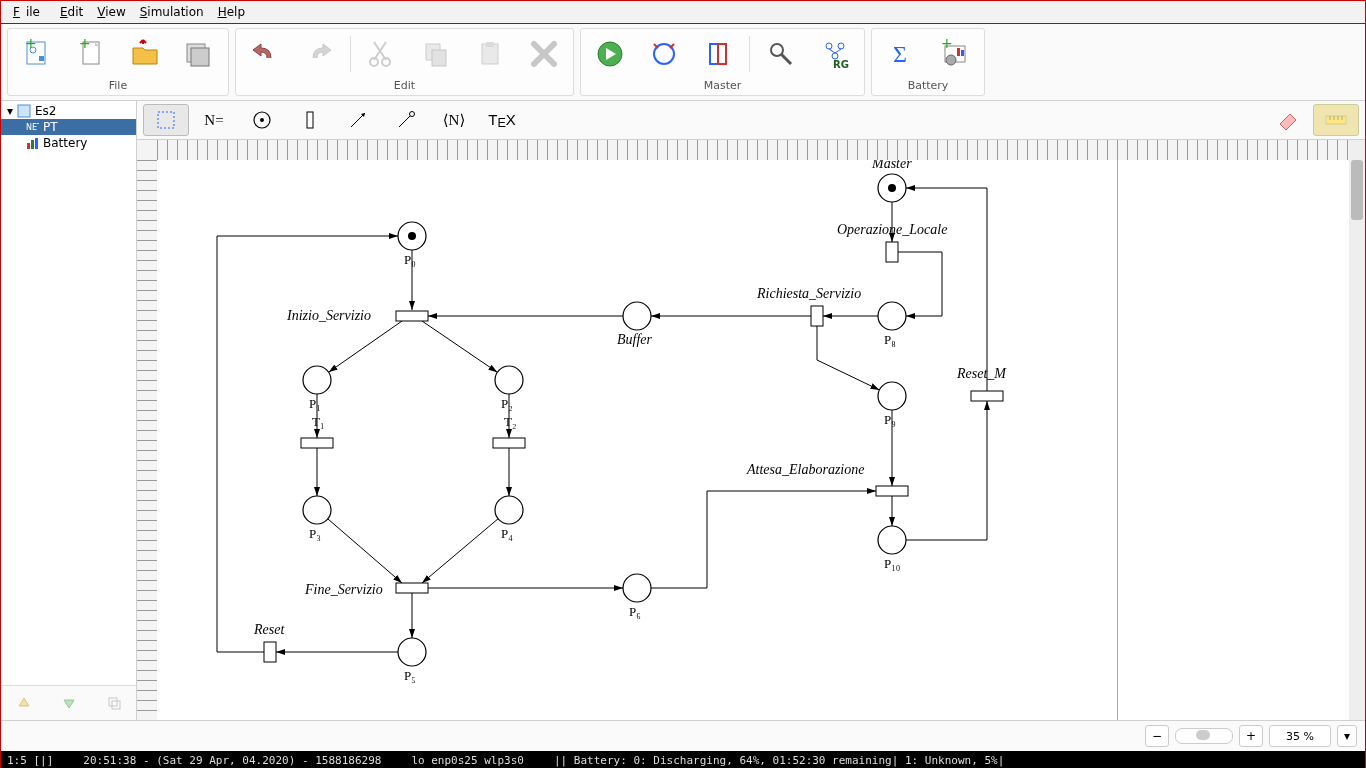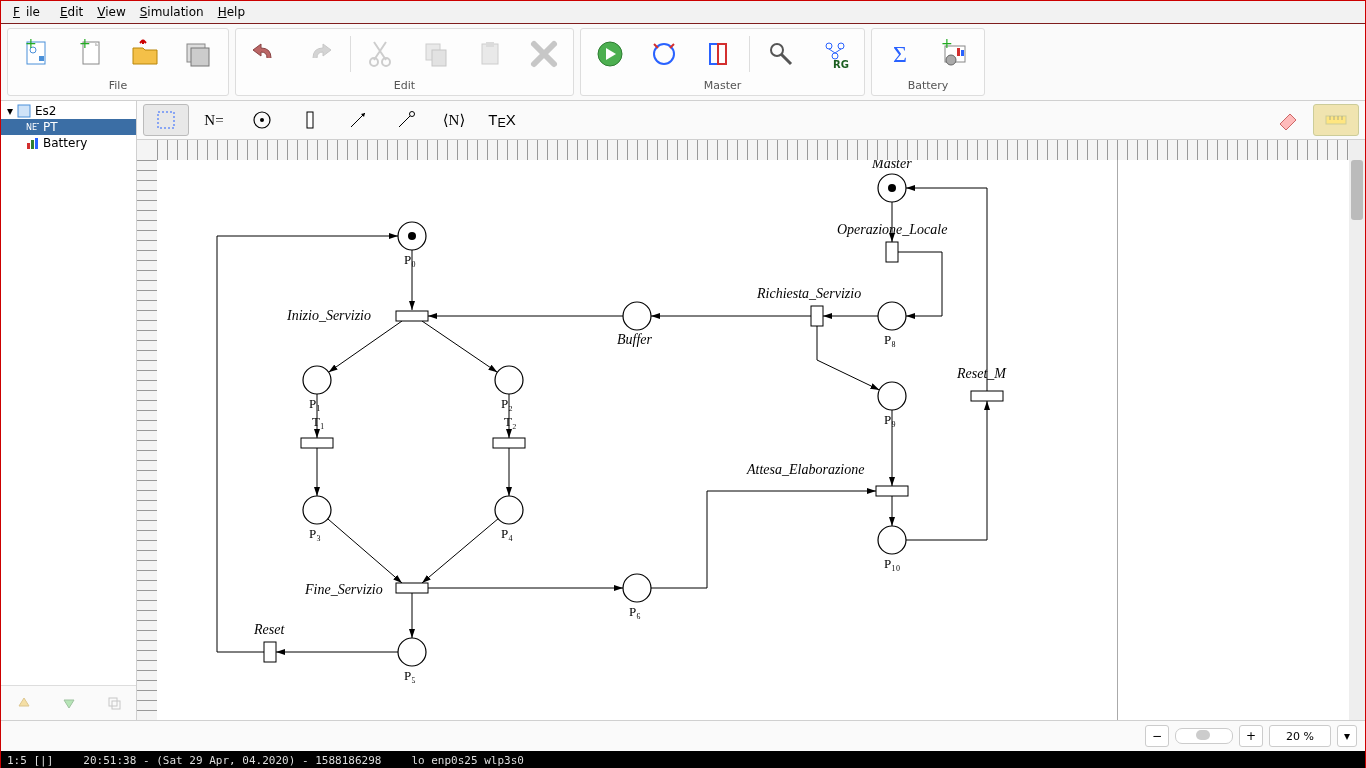--- a/index.html
+++ b/index.html
@@ -388,23 +388,24 @@
    </div>
   </div>
  </div>
 
  <div class="statusbar">
   <div class="flex"></div>
   <div class="zoombox">
    <div class="zoombtn">−</div>
    <div class="zoomslider"></div>
    <div class="zoombtn">+</div>
-   <div class="zoomval">20 %</div>
+   <div class="zoomval">35 %</div>
    <div class="zoomdrop">▾</div>
   </div>
  </div>
 
  <div class="osbar">
   <span>1:5 [|]</span>
   <span>20:51:38 - (Sat 29 Apr, 04.2020) - 1588186298</span>
   <span>lo enp0s25 wlp3s0</span>
+  <span>||   Battery: 0: Discharging, 64%, 01:52:30 remaining| 1: Unknown, 5%|</span>
  </div>
 </div>
 
 </body></html>

